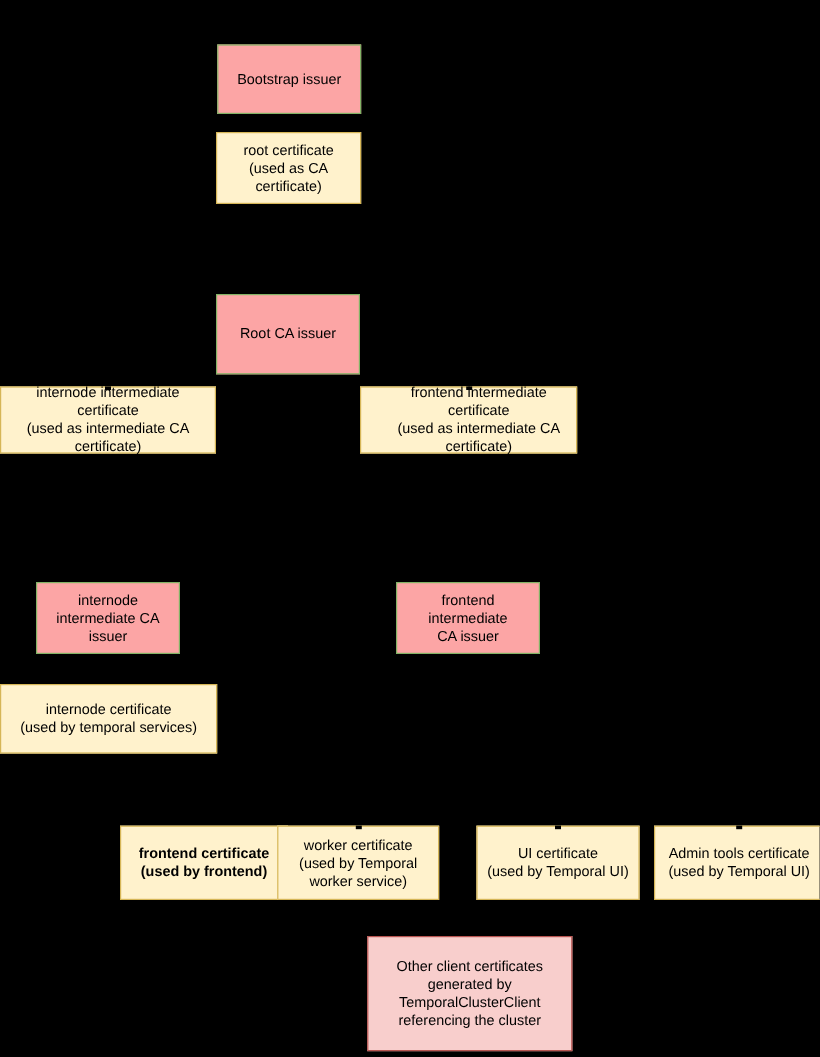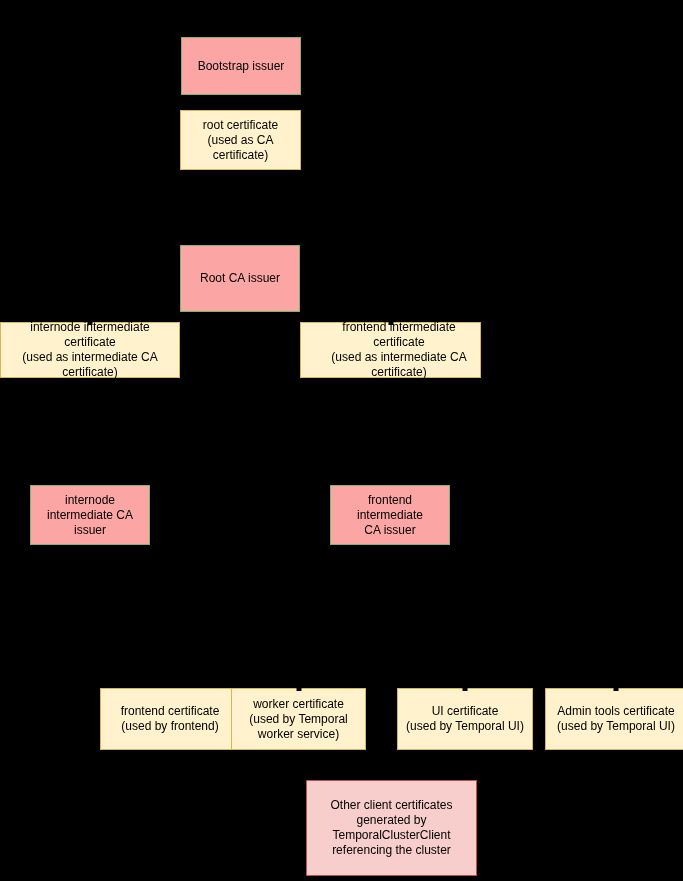--- a/index.html
+++ b/index.html
@@ -86,21 +86,25 @@
     </div>
     <div class="node issuer" style="left: 30px; top: 450px; width: 120px; height: 60px;">
       <span class="label">internode
 intermediate CA
 issuer</span>
     </div>
     <div class="node issuer" style="left: 330px; top: 450px; width: 120px; height: 60px;">
       <span class="label">frontend intermediate
 CA issuer</span>
     </div>
-    <div class="node certificate" style="left: 100px; top: 688px; width: 140px; height: 62px;">
+    <div class="node certificate" style="left: 0px; top: 570px; width: 181px; height: 58px;">
+      <span class="label">internode certificate
+(used by temporal services)</span>
+    </div>
+    <div class="node certificate" style="left: 100px; top: 688px; width: 140px; height: 62px; font-weight: bold;">
       <span class="label">frontend certificate
 (used by frontend)</span>
     </div>
     <div class="node certificate" style="left: 231px; top: 688px; width: 135px; height: 62px;">
       <span class="label">worker certificate
 (used by Temporal
 worker service)</span>
       <div class="notch"></div>
     </div>
     <div class="node certificate" style="left: 397px; top: 688px; width: 136px; height: 62px;">

